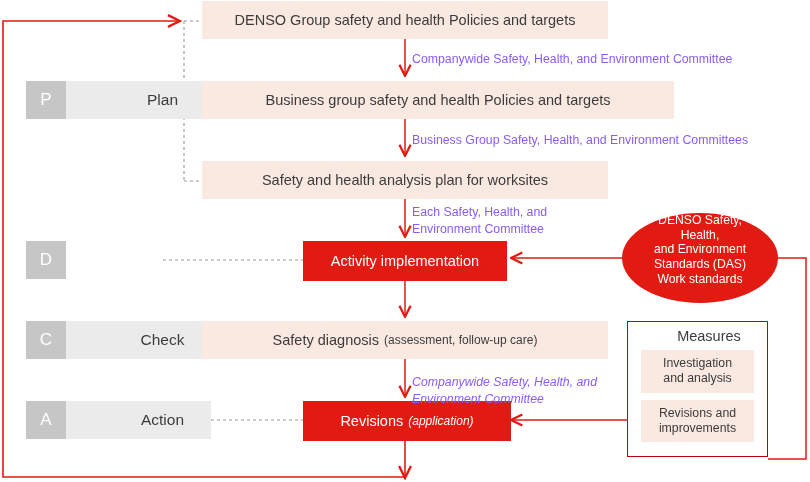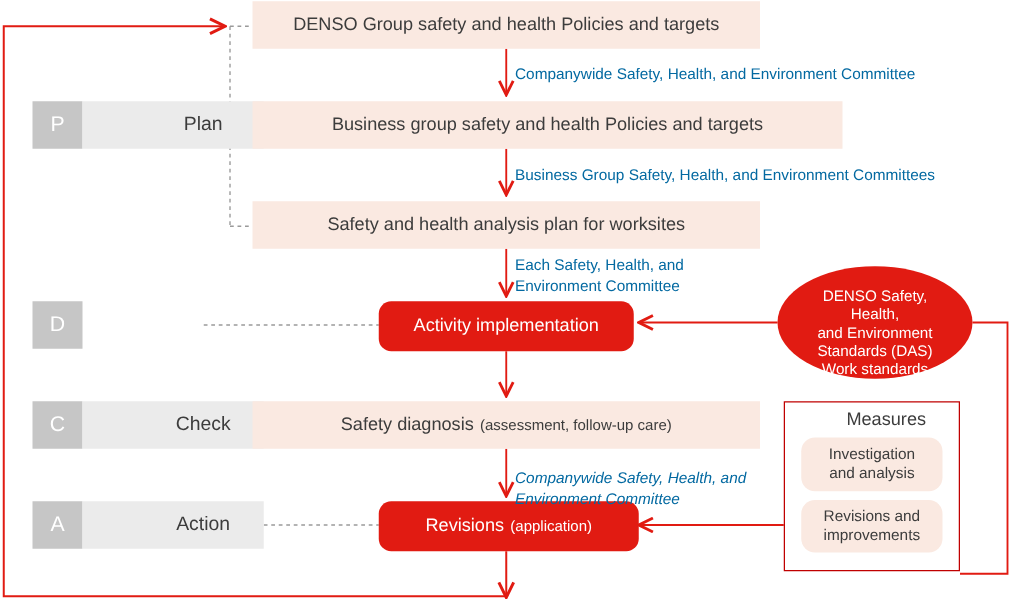--- a/index.html
+++ b/index.html
@@ -4,39 +4,39 @@
 <style>
   html,body{margin:0;padding:0;background:#ffffff;}
   body{width:810px;height:482px;position:relative;overflow:hidden;
        font-family:"Liberation Sans","DejaVu Sans",sans-serif;color:#3c3c3c;}
   #stage{position:absolute;left:0;top:0;width:810px;height:482px;}
   svg.lines{position:absolute;left:0;top:0;width:810px;height:482px;pointer-events:none;}
 
   .box{position:absolute;box-sizing:border-box;display:flex;align-items:center;
        justify-content:center;text-align:center;line-height:1.25;}
   .pink{background:#fae9e1;color:#3c3c3c;font-size:14.5px;}
-  .red{background:#e11b12;color:#ffffff;font-size:14.5px;border-radius:10px;}
+  .red{background:#e11b12;color:#ffffff;font-size:14.5px;}
   .small{font-size:12px;}
   .pdca{position:absolute;height:38px;display:flex;align-items:stretch;}
   .pdca .letter{width:40px;background:#c6c6c6;color:#ffffff;font-size:17px;
        display:flex;align-items:center;justify-content:center;}
   .pdca .word{width:97px;background:#ebebeb;color:#3c3c3c;font-size:15.5px;
        display:flex;align-items:center;justify-content:center;padding-left:48px;}
-  .note{position:absolute;font-size:12.3px;color:#0369a1;line-height:1.35;text-align:left;}
+  .note{position:absolute;font-size:12.3px;color:#8b5cf6;line-height:1.35;text-align:left;}
 
   .ellipse{position:absolute;left:622px;top:213px;width:156px;height:90px;
        background:#e11b12;border-radius:50%;color:#ffffff;font-size:12.2px;
-       display:flex;align-items:flex-end;justify-content:center;text-align:center;
+       display:flex;align-items:flex-start;justify-content:center;text-align:center;
        line-height:1.2;}
   .measures{position:absolute;left:627px;top:321px;width:141px;height:136px;
        border:1.4px solid #c00000;background:#ffffff;box-sizing:border-box;
        display:flex;flex-direction:column;align-items:center;padding-top:6px;}
   .measures .title{font-size:14.5px;color:#3c3c3c;margin-bottom:6px;margin-left:23px;}
   .measures .item{width:113px;background:#fae9e1;color:#3c3c3c;font-size:12.3px;
-       text-align:center;line-height:1.25;padding:6px 2px;margin-bottom:7px;box-sizing:border-box;border-radius:11px;}
+       text-align:center;line-height:1.25;padding:6px 2px;margin-bottom:7px;box-sizing:border-box;}
 </style>
 </head>
 <body>
 
 <div id="stage">
 
   <svg class="lines" viewBox="0 0 810 482">
     <defs>
       <marker id="ah" markerWidth="9" markerHeight="9" refX="7.4" refY="4.5" orient="auto">
         <path d="M0.5,0.8 L8,4.5 L0.5,8.2" fill="none" stroke="#e11b12" stroke-width="1.5"></path>
@@ -91,21 +91,21 @@
 
   <div class="box red" style="left:303px;top:241px;width:204px;height:40px;">Activity implementation</div>
 
   <div class="box pink" style="left:202px;top:321px;width:406px;height:38px;">
     <span>Safety diagnosis</span>
     <span class="small" style="margin-left:5px;">(assessment, follow-up care)</span>
   </div>
 
   <div class="box red" style="left:303px;top:401px;width:208px;height:40px;">
     <span>Revisions</span>
-    <span class="small" style="margin-left:5px;">(application)</span>
+    <span class="small" style="margin-left:5px;font-style:italic;">(application)</span>
   </div>
 
   <div class="note" style="left:412px;top:51px;">Companywide Safety, Health, and Environment Committee</div>
 
   <div class="note" style="left:412px;top:132px;">Business Group Safety, Health, and Environment Committees</div>
 
   <div class="note" style="left:412px;top:204px;">
     <div>Each Safety, Health, and</div>
     <div>Environment Committee</div>
   </div>

